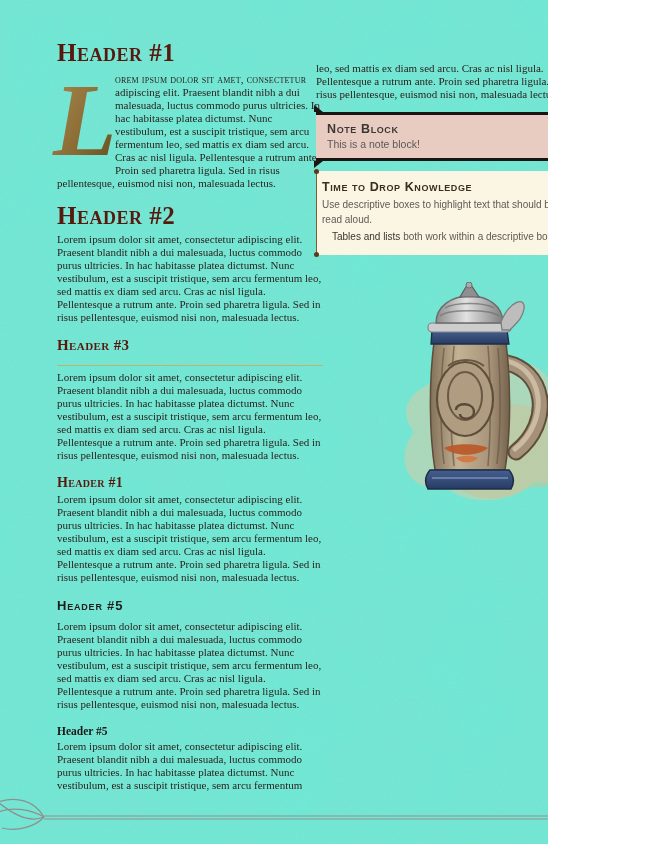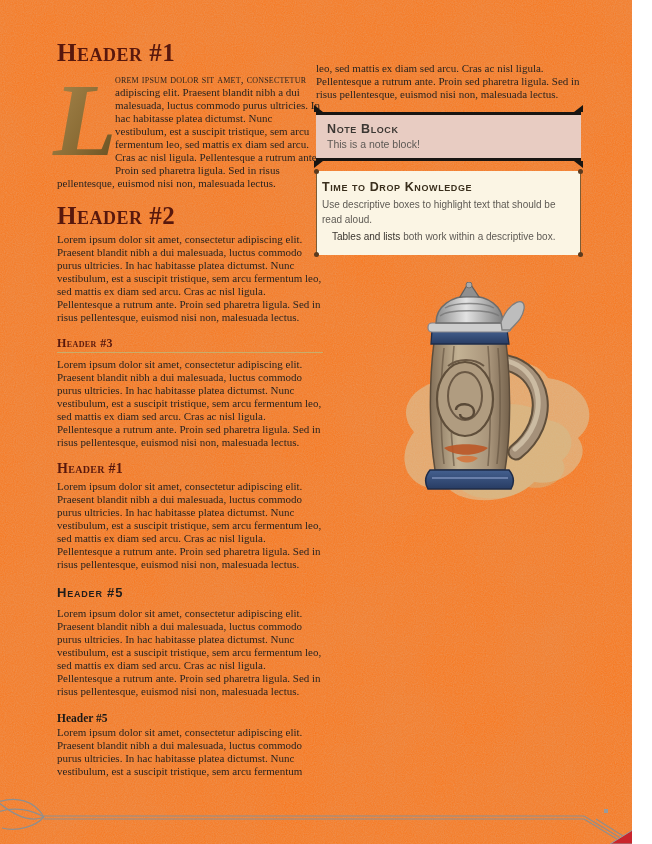--- a/index.html
+++ b/index.html
@@ -1,31 +1,31 @@
 <!DOCTYPE html>
 <html><head>
 <meta charset="utf-8">
 <style>
   html,body{margin:0;padding:0;}
   .page{
     position:relative;
-    width:632px;height:844px;
-    background:#f97316;
+    width:548px;height:844px;
+    background:#5eead4;
     overflow:hidden;
     font-family:"Liberation Serif", serif;
   }
   .texture{position:absolute;inset:0;z-index:0;opacity:.5;pointer-events:none;}
   .col{position:absolute;top:0;z-index:2;}
   .col-left{left:57px;width:266px;}
   .col-right{left:316px;width:265px;}
 
   h1,h2,h3,h4,h5,h6{margin:0;font-weight:800;}
   .h1{font-size:25px;line-height:1.04;color:#58180D;font-variant:small-caps;letter-spacing:.5px;margin-top:40px;margin-bottom:7px;}
   .h2{font-size:25px;line-height:1.04;color:#58180D;font-variant:small-caps;letter-spacing:.5px;margin-top:13px;margin-bottom:4px;}
-  .h3{font-size:12px;line-height:1.1;color:#58180D;font-variant:small-caps;letter-spacing:.4px;margin-top:13px;margin-bottom:5px;border-bottom:1.5px solid #C9AD6A;padding-bottom:2px;}
+  .h3{font-size:15px;line-height:1.1;color:#58180D;font-variant:small-caps;letter-spacing:.4px;margin-top:13px;margin-bottom:5px;border-bottom:1.5px solid #C9AD6A;padding-bottom:12px;}
   .h4{font-size:14px;line-height:1.1;color:#58180D;font-variant:small-caps;letter-spacing:.3px;margin-top:13px;margin-bottom:3px;}
   .h5{font-size:13px;line-height:1.1;color:#1f1d1b;font-family:"Liberation Sans",sans-serif;font-variant:small-caps;letter-spacing:.8px;margin-top:15px;margin-bottom:7px;}
   .h6{font-size:11.5px;line-height:1.1;color:#1a1816;font-weight:700;margin-top:14px;margin-bottom:2px;}
 
   p.body{font-size:11px;line-height:1.18;color:#2a2420;margin:0 0 1px 0;text-align:left;}
   p.clip4{max-height:53px;overflow:hidden;}
   .lead{font-variant:small-caps;letter-spacing:.2px;}
 
   .dropcap{float:left;width:52px;height:92px;margin:2px 6px 0 0;overflow:visible;}
 

